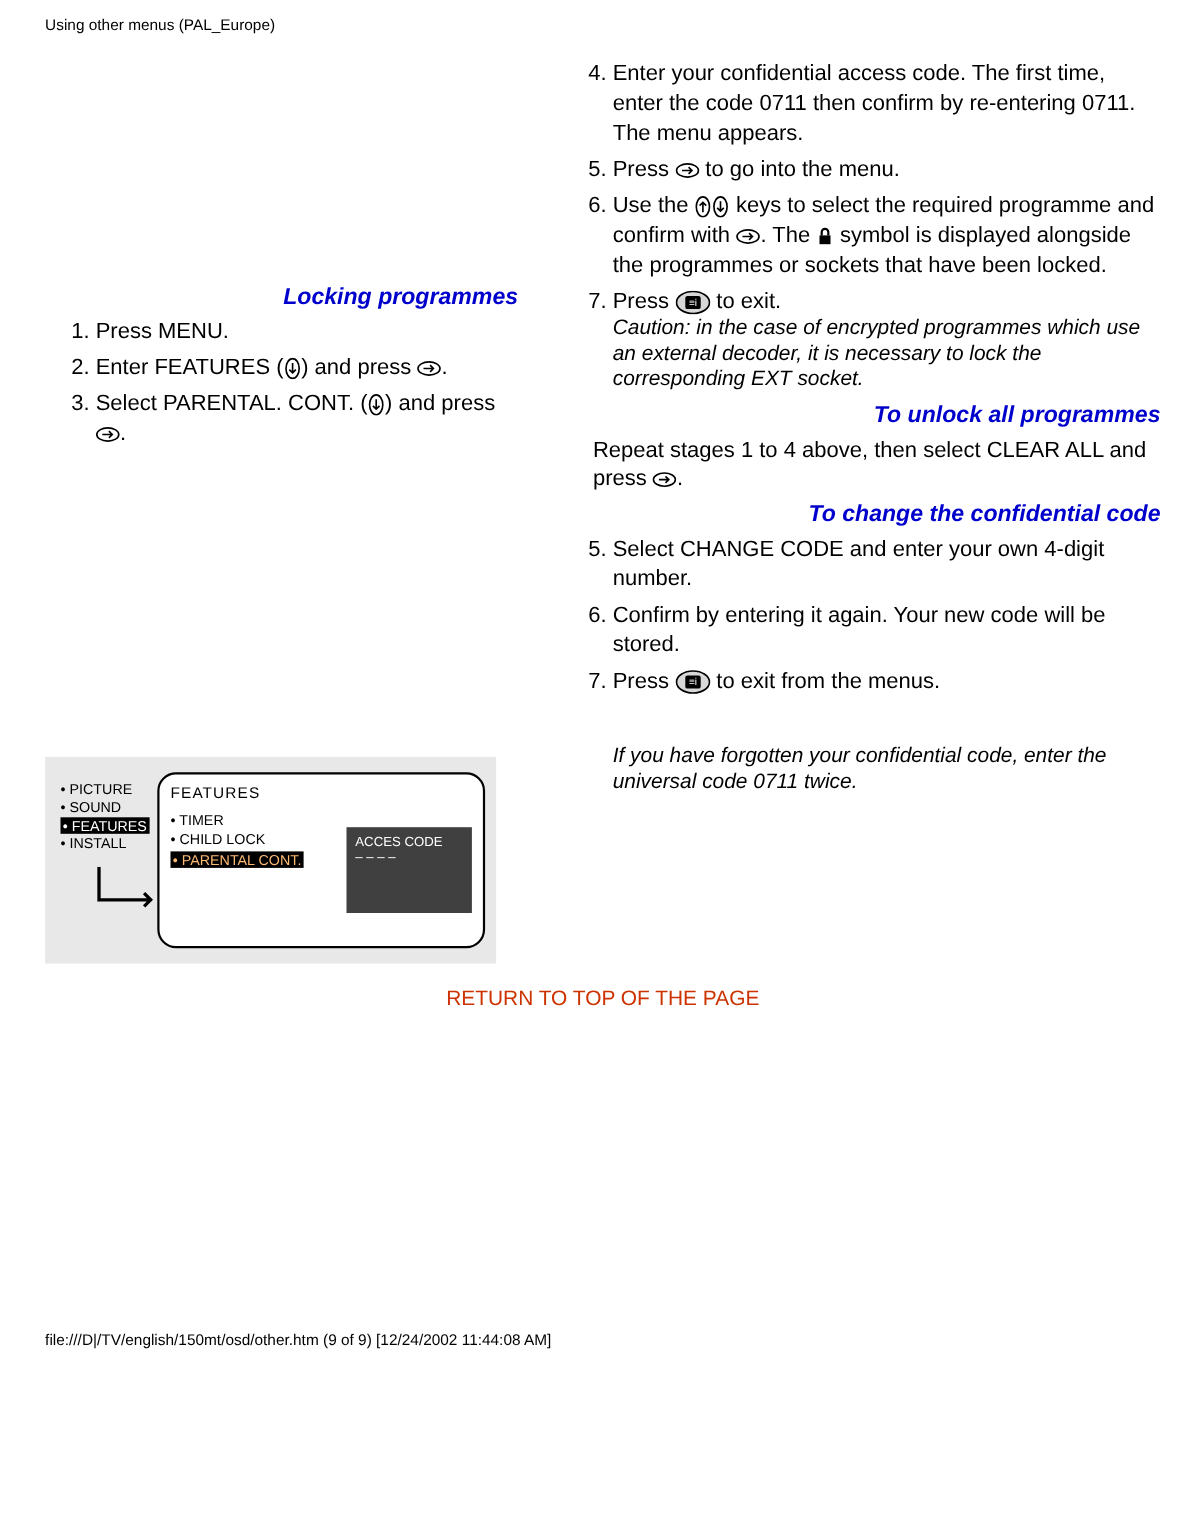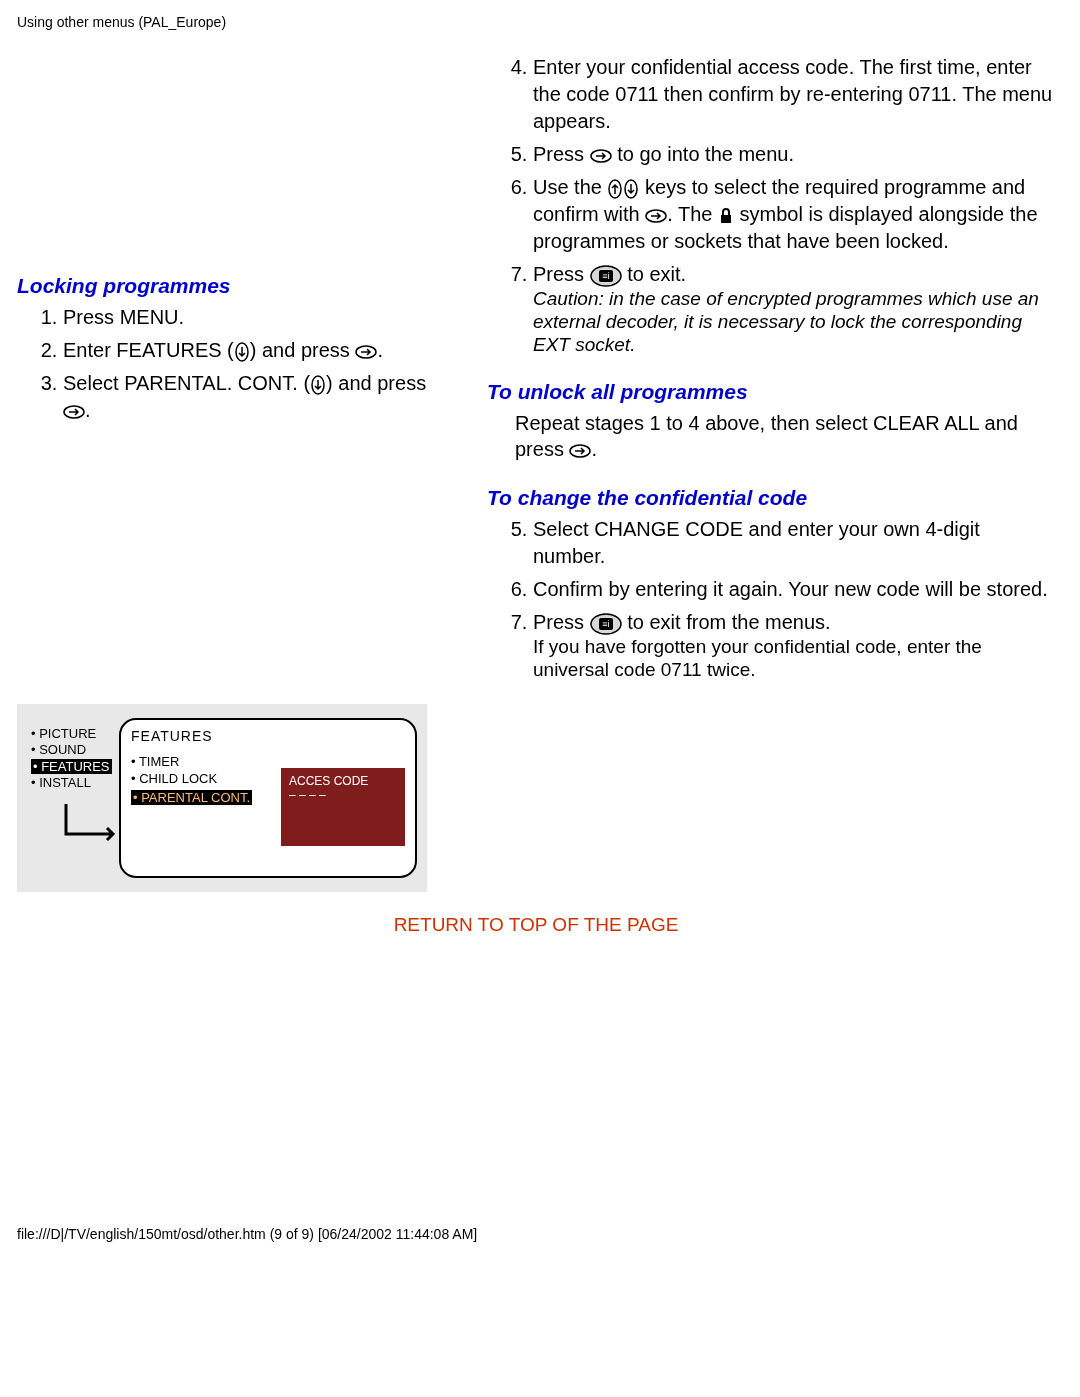--- a/index.html
+++ b/index.html
@@ -5,21 +5,21 @@
   body {
     margin: 0;
     padding: 0;
     font-family: Arial, Helvetica, sans-serif;
     font-size: 20px;
     color: #000;
     background: #fff;
     width: 1080px;
   }
   .page {
-    padding: 14px 25px 20px 17px;
+    padding: 14px 25px 20px 41px;
     box-sizing: border-box;
   }
   .header-text {
     font-size: 14px;
     margin-bottom: 20px;
   }
   .columns {
     display: flex;
     gap: 40px;
   }
@@ -32,38 +32,41 @@
   }
   .intro {
     margin-bottom: 18px;
     line-height: 1.3;
   }
   .section-title {
     color: #0000cc;
     font-weight: bold;
     font-style: italic;
     font-size: 21px;
-    margin: 24px 0 6px 0;
+    margin: 8px 0 6px 0;
+    text-align: right;
   }
   ol {
     margin: 4px 0 10px 0;
     padding-left: 46px;
     line-height: 1.35;
   }
   ol li {
     margin-bottom: 6px;
   }
   .caution {
     font-style: italic;
     font-size: 19px;
     line-height: 1.2;
   }
   .note {
+    font-style: italic;
     font-size: 19px;
     line-height: 1.2;
+    margin-top: 44px;
   }
   .body-para {
     margin: 4px 0 6px 28px;
     line-height: 1.3;
   }
   .return-link {
     display: block;
     text-align: center;
     color: #cc3300;
     font-size: 19px;
@@ -112,23 +115,23 @@
     font-size: 14px;
     letter-spacing: 1px;
     margin-bottom: 10px;
   }
   .tv-item { margin: 2px 0; }
   .tv-item.sel { background:#000; color:#fdba74; display:inline-block; padding:0 2px; }
   .tv-popup {
     position: absolute;
     right: 10px;
     top: 48px;
-    width: 124px;
+    width: 114px;
     height: 78px;
-    background: #7f1d1d;
+    background: #404040;
     color: #fff;
     padding: 6px 8px;
     font-size: 12px;
     box-sizing: border-box;
   }
   .tv-arrow {
     position: absolute;
     left: 44px;
     top: 100px;
   }
@@ -249,15 +252,15 @@
               </svg></span><span> to exit from the menus.</span>
           <div class="note">If you have forgotten your confidential code, enter the universal code 0711 twice.</div>
         </li>
       </ol>
 
     </div>
   </div>
 
   <a href="#" class="return-link">RETURN TO TOP OF THE PAGE</a>
 
-  <div class="footer-text">file:///D|/TV/english/150mt/osd/other.htm (9 of 9) [06/24/2002 11:44:08 AM]</div>
+  <div class="footer-text">file:///D|/TV/english/150mt/osd/other.htm (9 of 9) [12/24/2002 11:44:08 AM]</div>
 
 </div>
 
 </body></html>

